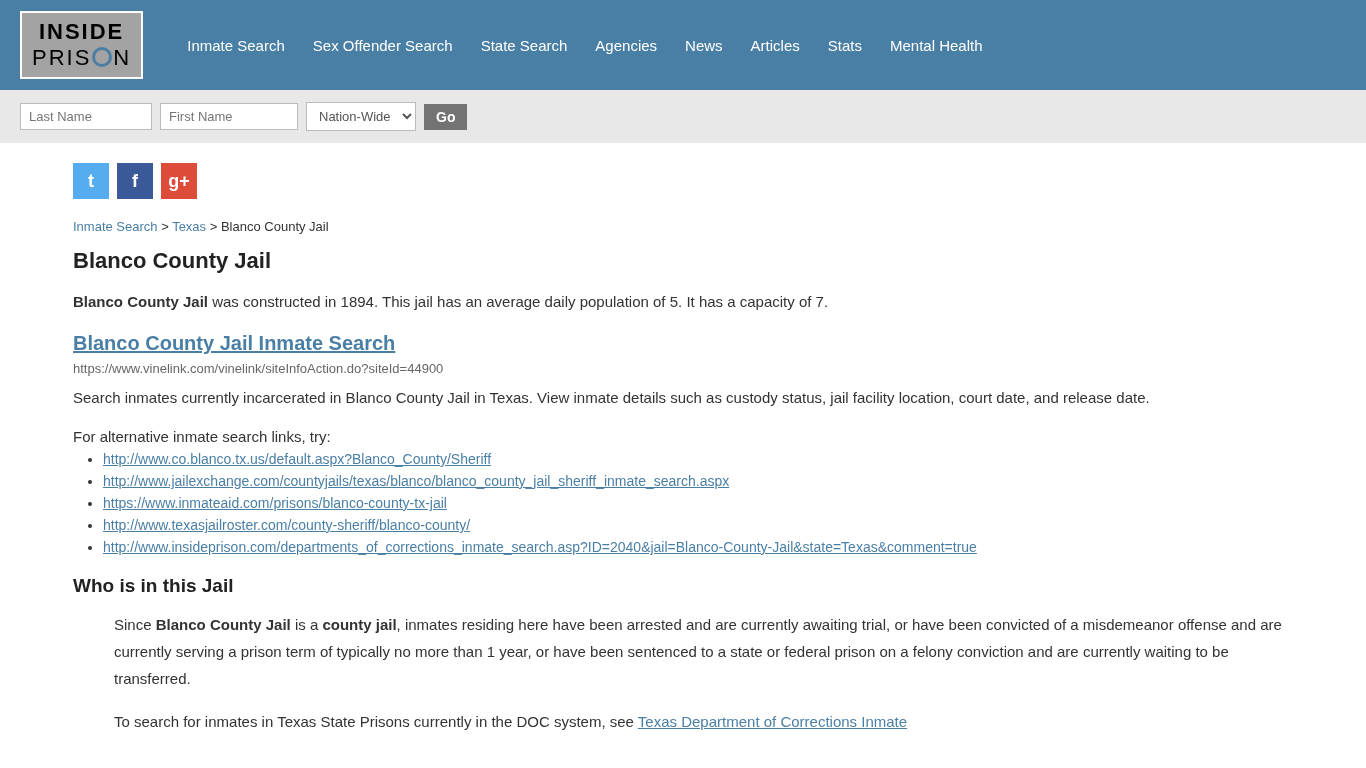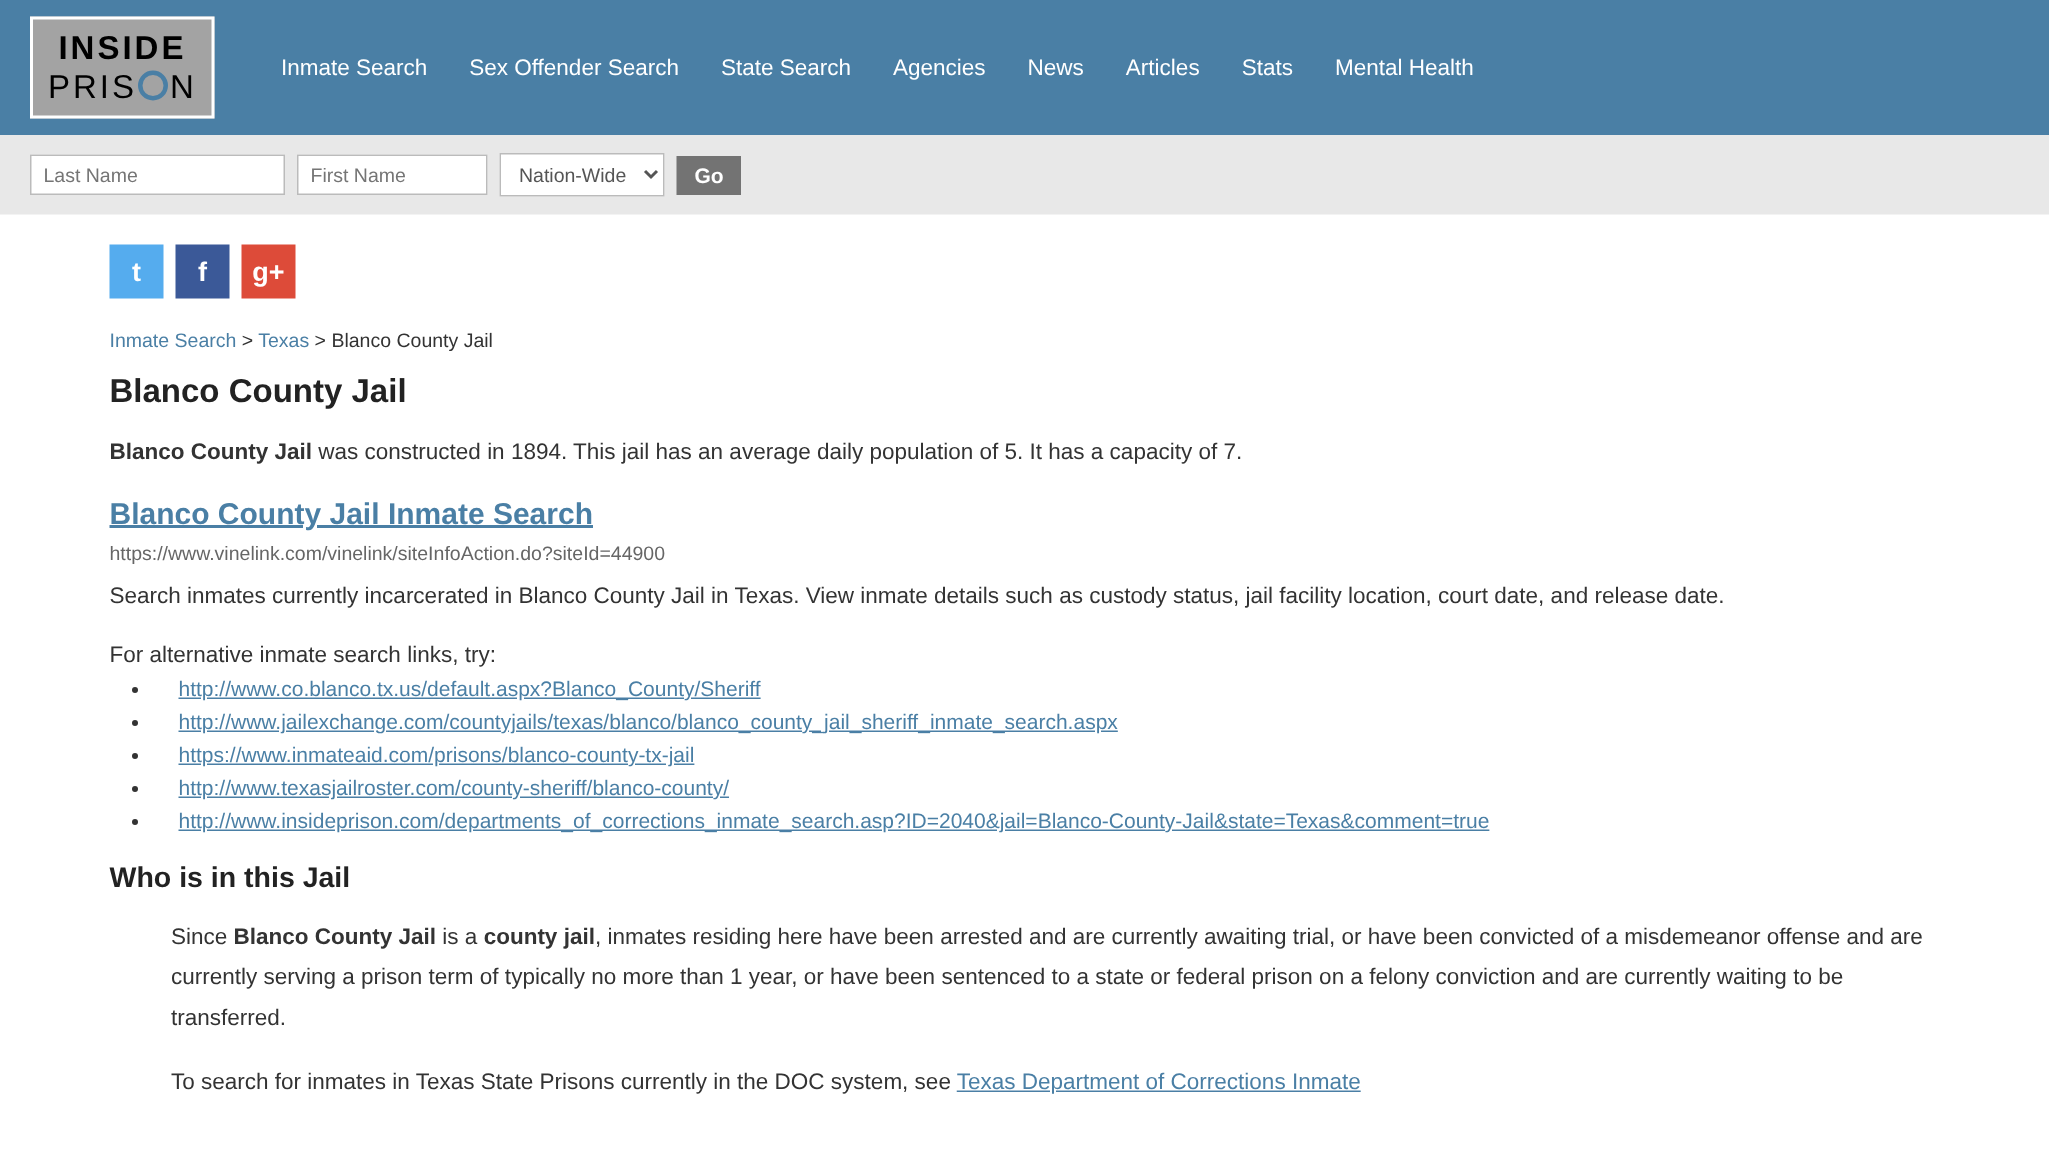--- a/index.html
+++ b/index.html
@@ -69,22 +69,22 @@
       display: flex;
       align-items: center;
       gap: 8px;
     }
     #search-bar input {
       padding: 5px 8px;
       border: 1px solid #bbb;
       font-size: 13px;
       color: #999;
     }
-    #search-bar input:first-child { width: 170px; }
-    #search-bar input:nth-child(2) { width: 127px; }
+    #search-bar input:first-child { width: 132px; }
+    #search-bar input:nth-child(2) { width: 138px; }
     #search-bar select {
       padding: 5px 8px;
       border: 1px solid #bbb;
       font-size: 13px;
       background: #fff;
       color: #555;
     }
     #go-btn {
       background: #737373;
       color: #fff;
@@ -180,21 +180,20 @@
       margin-left: 30px;
       margin-bottom: 20px;
     }
     .alt-links-list li {
       margin-bottom: 6px;
     }
     .alt-links-list li a {
       color: #4a7fa5;
       font-size: 14px;
       word-break: break-all;
-      margin-left: 16px;
     }
 
     
     h2 {
       font-size: 19px;
       font-weight: bold;
       color: #222;
       margin-bottom: 14px;
     }
 

